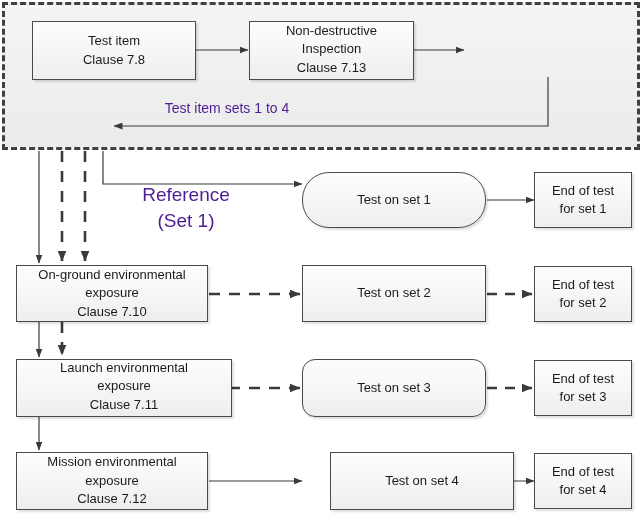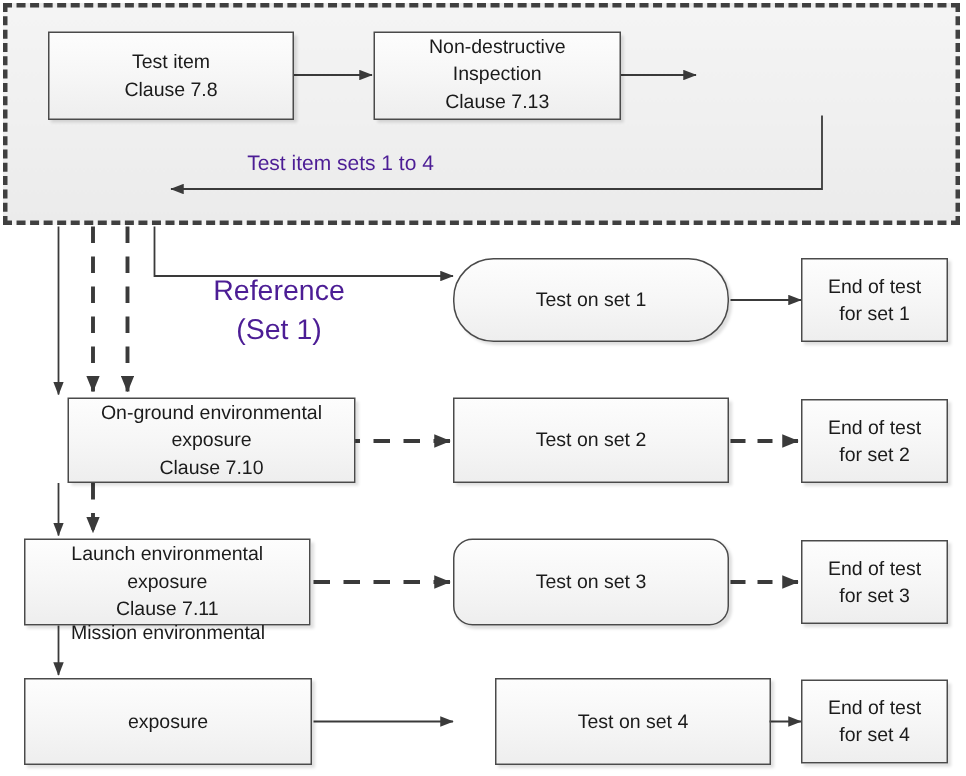--- a/index.html
+++ b/index.html
@@ -132,33 +132,33 @@
   </div>
 
 
   <div class="label" style="left:132px; top:99px; width:190px;">Test item sets 1 to 4</div>
 
   <div class="label small" style="left:140px; top:182px; width:92px;">
     <span>Reference</span><br>
     <span>(Set 1)</span>
   </div>
 
-  <div class="box" style="left:16px; top:265px; width:192px; height:57px;margin-left:29px;">
+  <div class="box" style="left:16px; top:265px; width:192px; height:57px;">
     <span class="line">On-ground environmental</span>
     <span class="line">exposure</span>
     <span class="line">Clause 7.10</span>
   </div>
 
-  <div class="box" style="left:16px; top:359px; width:191px; height:58px;">
+  <div class="box" style="left:16px; top:359px; width:216px; height:58px;justify-content:flex-end;">
     <span class="line">Launch environmental</span>
     <span class="line">exposure</span>
     <span class="line">Clause 7.11</span>
   </div>
 
-  <div class="box" style="left:16px; top:452px; width:192px; height:58px;gap:40px;">
+  <div class="box" style="left:16px; top:452px; width:192px; height:58px;">
     <span class="line">Mission environmental</span>
     <span class="line">exposure</span>
     <span class="line">Clause 7.12</span>
   </div>
 
   <div class="box" style="left:302px; top:172px; width:184px; height:56px;border-radius:27px;">
     <span class="line">Test on set 1</span>
   </div>
 
   <div class="box" style="left:302px; top:265px; width:184px; height:57px;">

